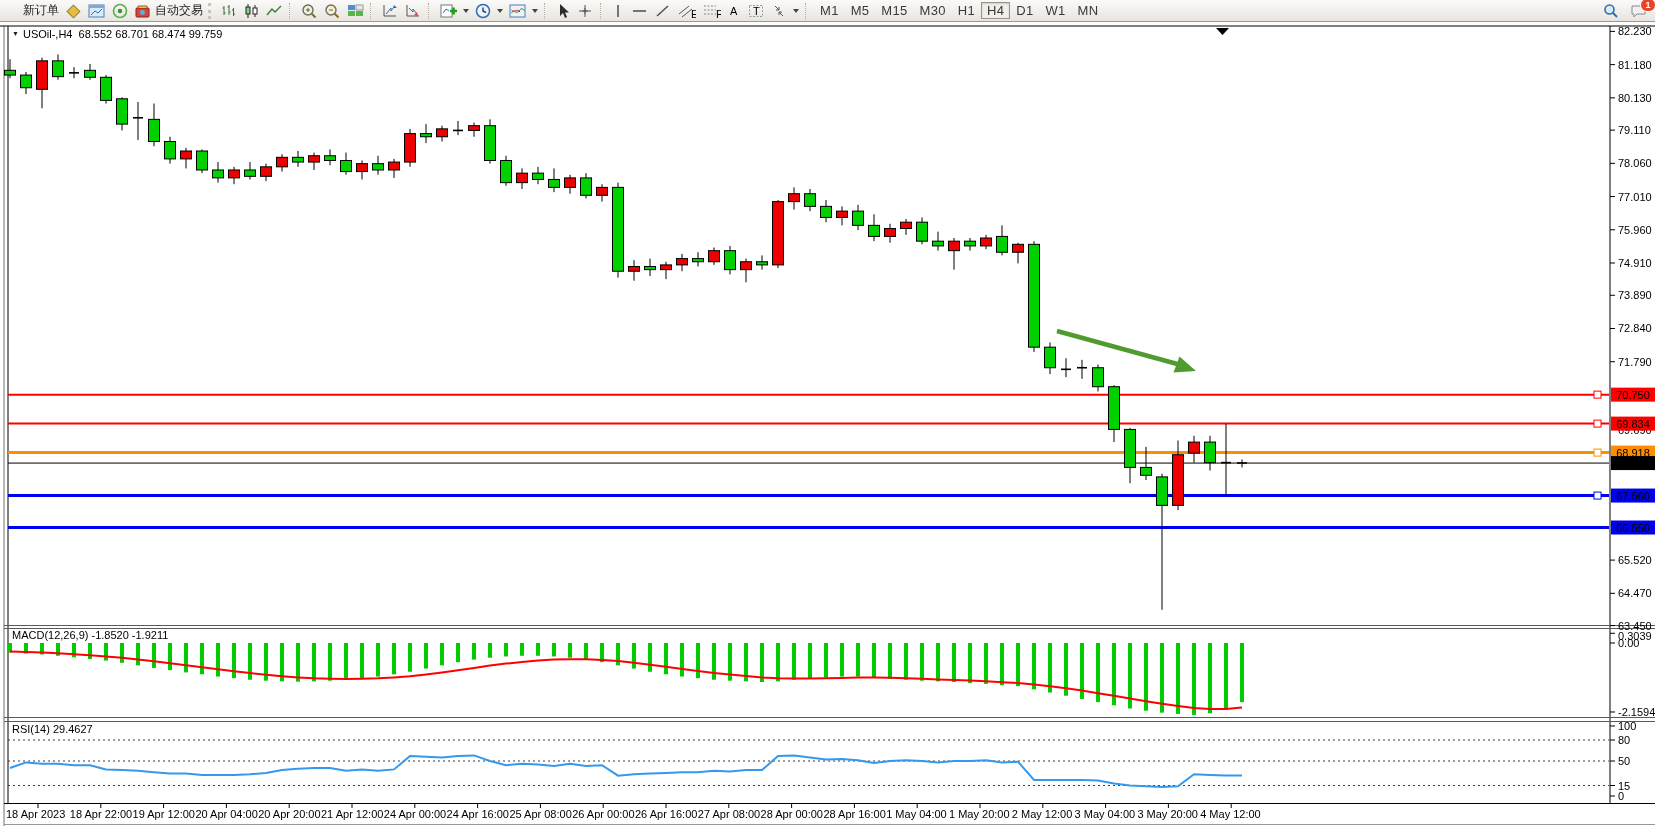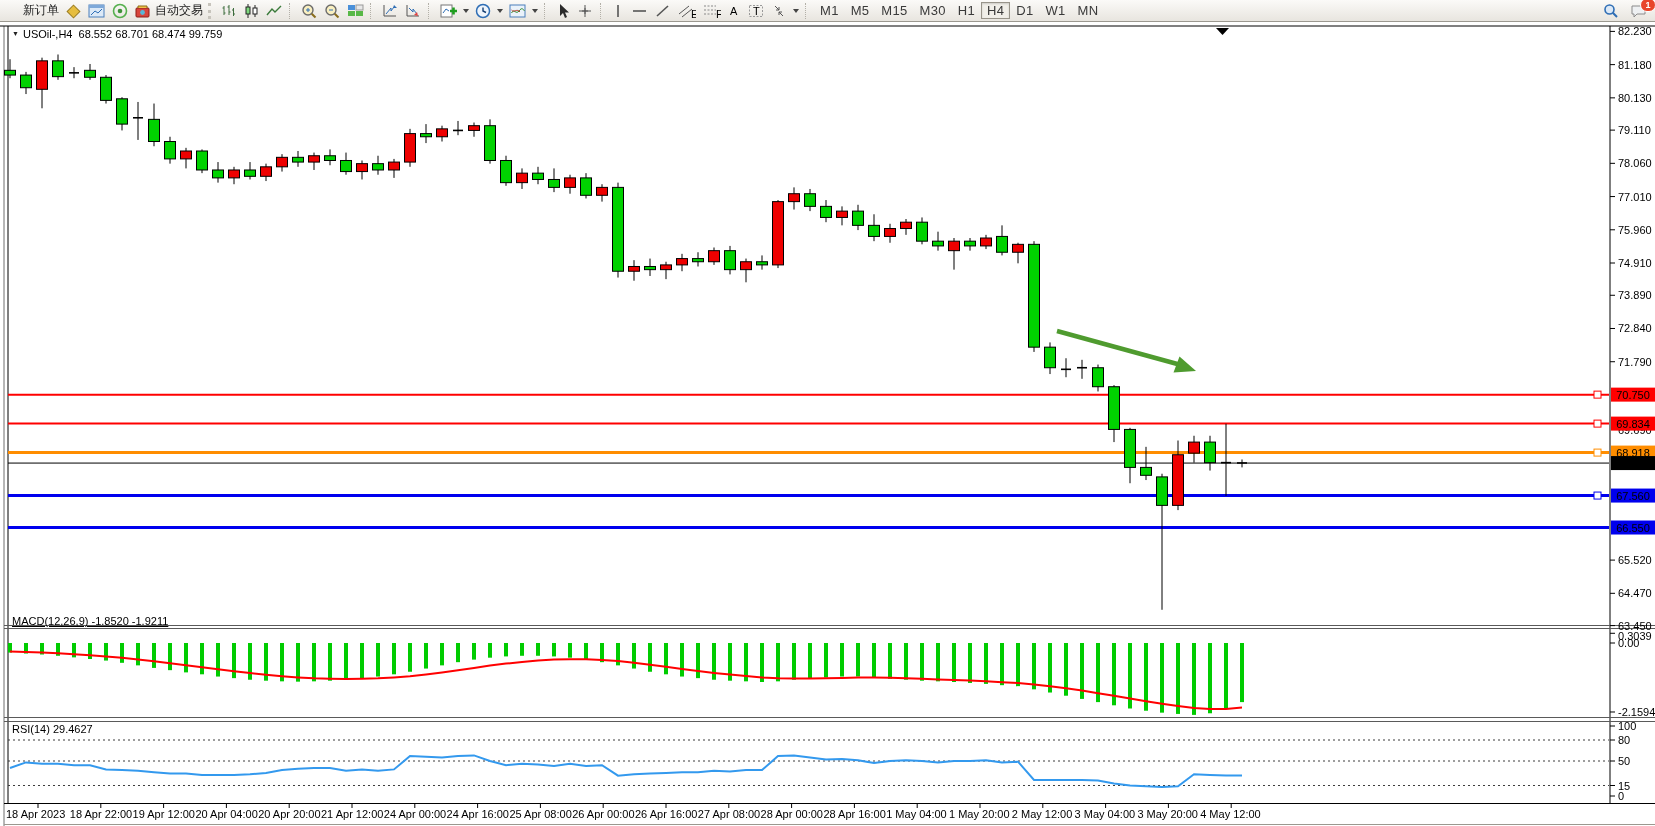--- a/index.html
+++ b/index.html
@@ -22,21 +22,21 @@
   .badge{position:absolute;top:-5px;right:-7px;background:#e8442a;color:#fff;border-radius:8px;
          font-size:9px;line-height:12px;min-width:8px;padding:0 3px;text-align:center;font-weight:bold;
          border:1px solid #fff;}
   
   .chart-window{position:absolute;left:0;top:22px;width:1655px;height:804px;background:#fff;}
   svg.canvas{position:absolute;left:0;top:-22px;width:1655px;height:826px;}
   svg text{font-family:"Liberation Sans","DejaVu Sans",sans-serif;font-size:11px;fill:#000;}
   .overlay{position:absolute;font-size:11px;color:#000;white-space:pre;z-index:3;}
   #chart-title{left:12px;top:6px;}
   #chart-title .tri{font-size:7px;vertical-align:2px;color:#222;margin-right:4px;}
-  #macd-label{left:12px;top:593px;text-decoration:underline;}
+  #macd-label{left:12px;top:607px;}
   #rsi-label{left:12px;top:701px;}
   .ico{display:block;}
 </style>
 </head>
 <body>
 
 <div class="toolbar">
   <div class="tb-btn">
     <span class="tb-txt">新订单</span>
   </div>

